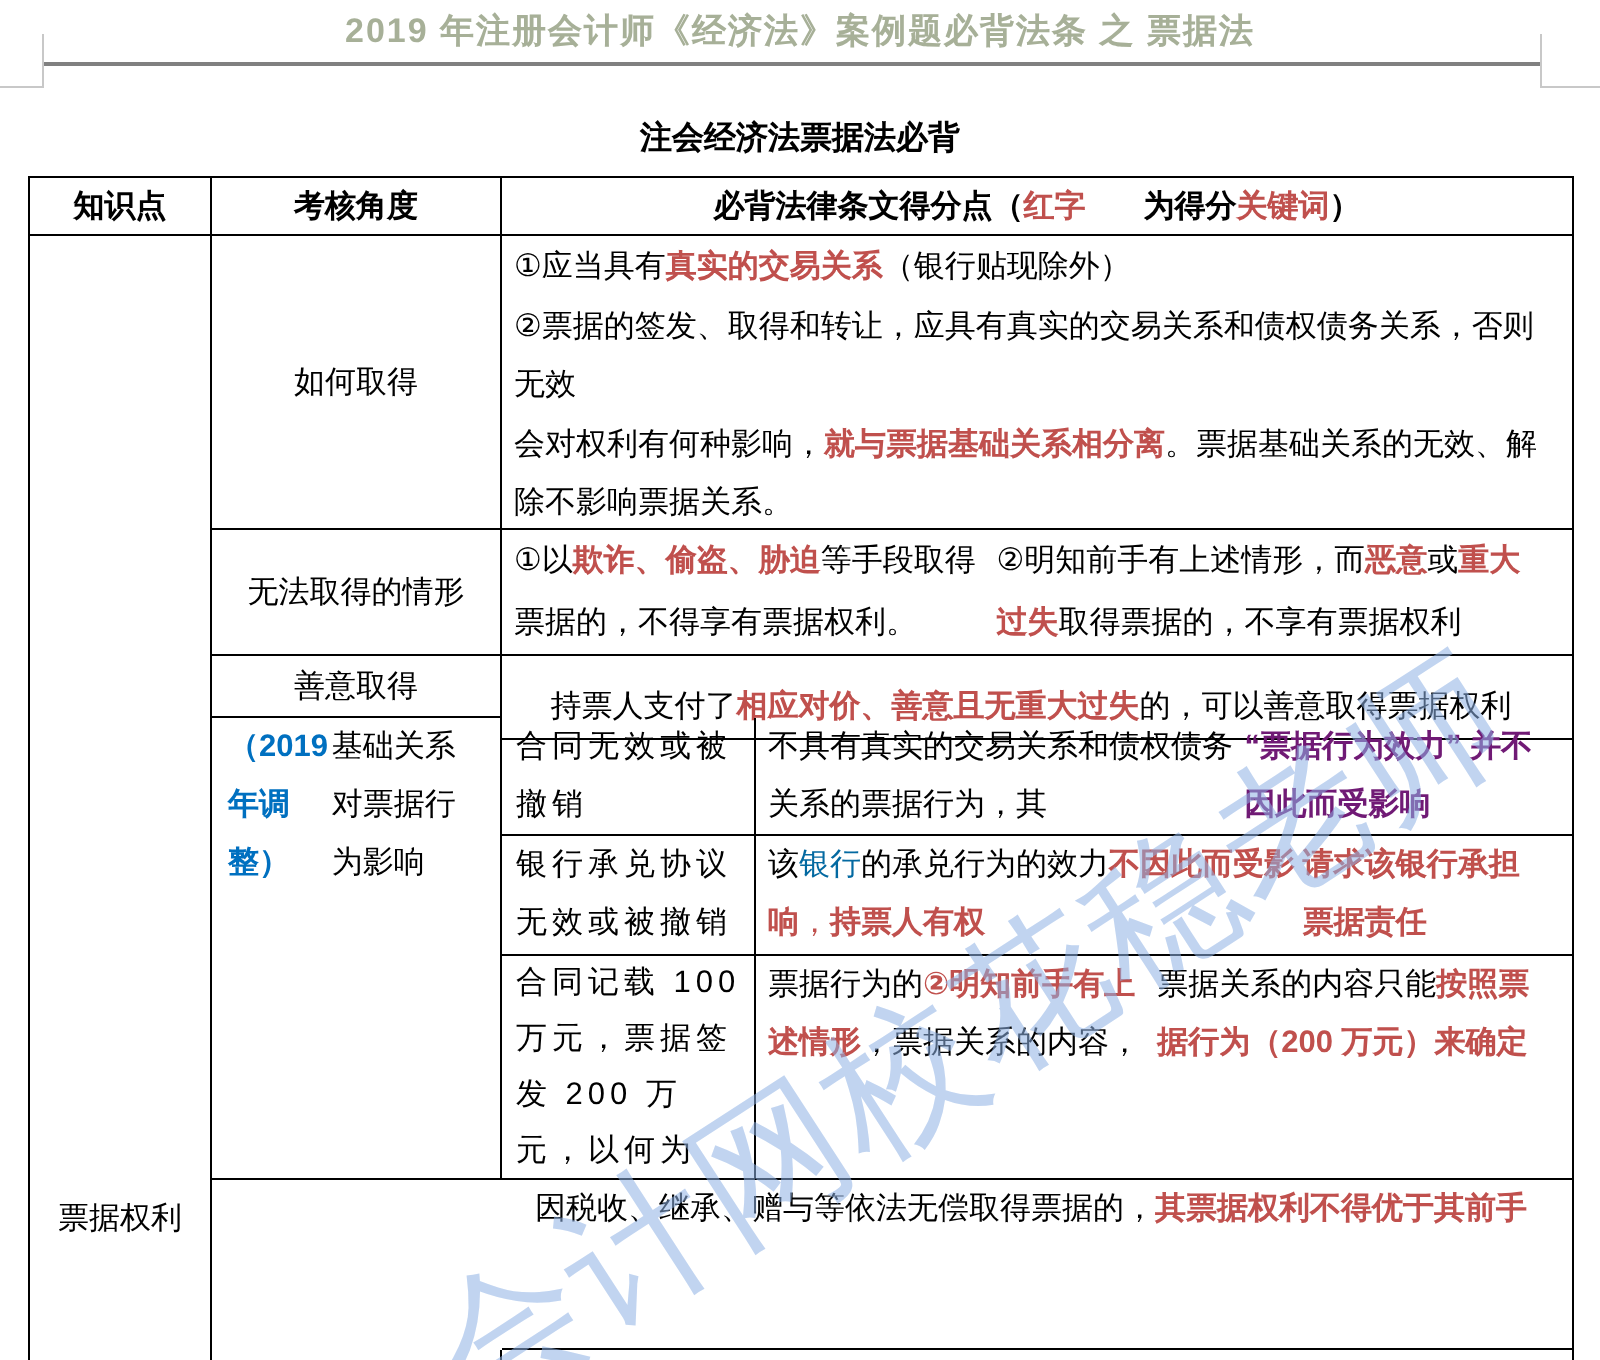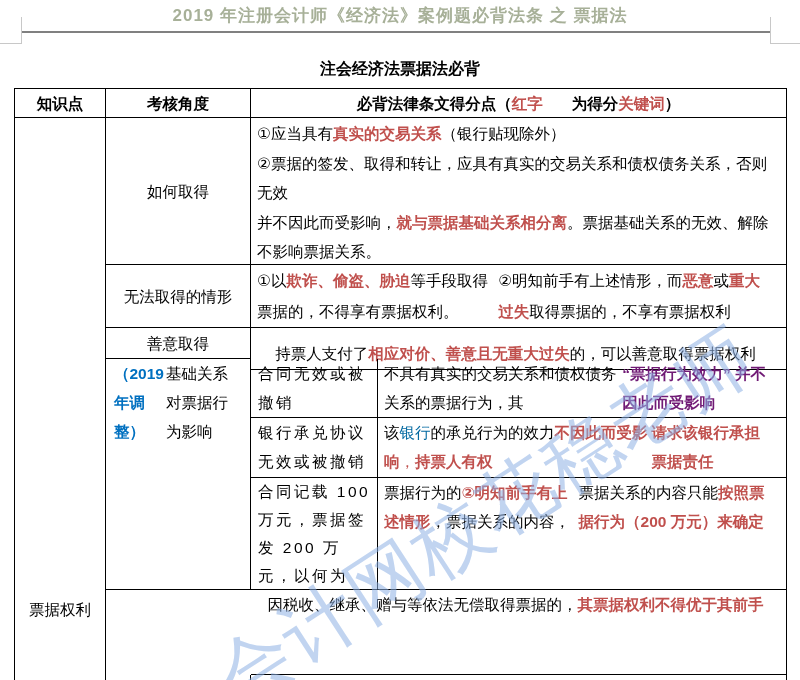--- a/index.html
+++ b/index.html
@@ -83,21 +83,21 @@
       </div>
 
     <div class="cell nb" style="left:0;top:29px;width:91px;height:562px;">
       <span class="kp-label">票据权利</span>
     </div>
 
     <div class="cell cc" style="left:91px;top:29px;width:145px;height:147px;">如何取得</div>
     <div class="cell nr r1 pad" style="left:236px;top:29px;width:535px;height:147px;">
       <p><span>①应当具有</span><span style="color: rgb(192, 80, 77); font-weight: bold;">真实的交易关系</span><span>（银行贴现除外）</span></p>
       <p><span>②票据的签发、取得和转让，应具有真实的交易关系和债权债务关系，否则无效</span></p>
-      <p><span>并不因此而受影响，</span><span style="color: rgb(192, 80, 77); font-weight: bold;">就与票据基础关系相分离</span><span>。票据基础关系的无效、解除不影响票据关系。</span></p>
+      <p><span>会对权利有何种影响，</span><span style="color: rgb(192, 80, 77); font-weight: bold;">就与票据基础关系相分离</span><span>。票据基础关系的无效、解除不影响票据关系。</span></p>
     </div>
 
     <div class="cell cc" style="left:91px;top:176px;width:145px;height:63px;">无法取得的情形</div>
     <div class="cell nr r2 pad vc" style="left:236px;top:176px;width:535px;height:63px;">
       <p><span>①以</span><span style="color: rgb(192, 80, 77); font-weight: bold;">欺诈、偷盗、胁迫</span><span>等手段取得票据的，不得享有票据权利。</span></p>
       <p><span>②明知前手有上述情形，而</span><span style="color: rgb(192, 80, 77); font-weight: bold;">恶意</span><span>或</span><span style="color: rgb(192, 80, 77); font-weight: bold;">重大过失</span><span>取得票据的，不享有票据权利</span></p>
     </div>
 
     <div class="cell cc" style="left:91px;top:239px;width:145px;height:31px;">善意取得</div>
     <div class="cell nr vc pad" style="left:236px;top:222px;width:535px;height:31px;margin-top:28px;">

